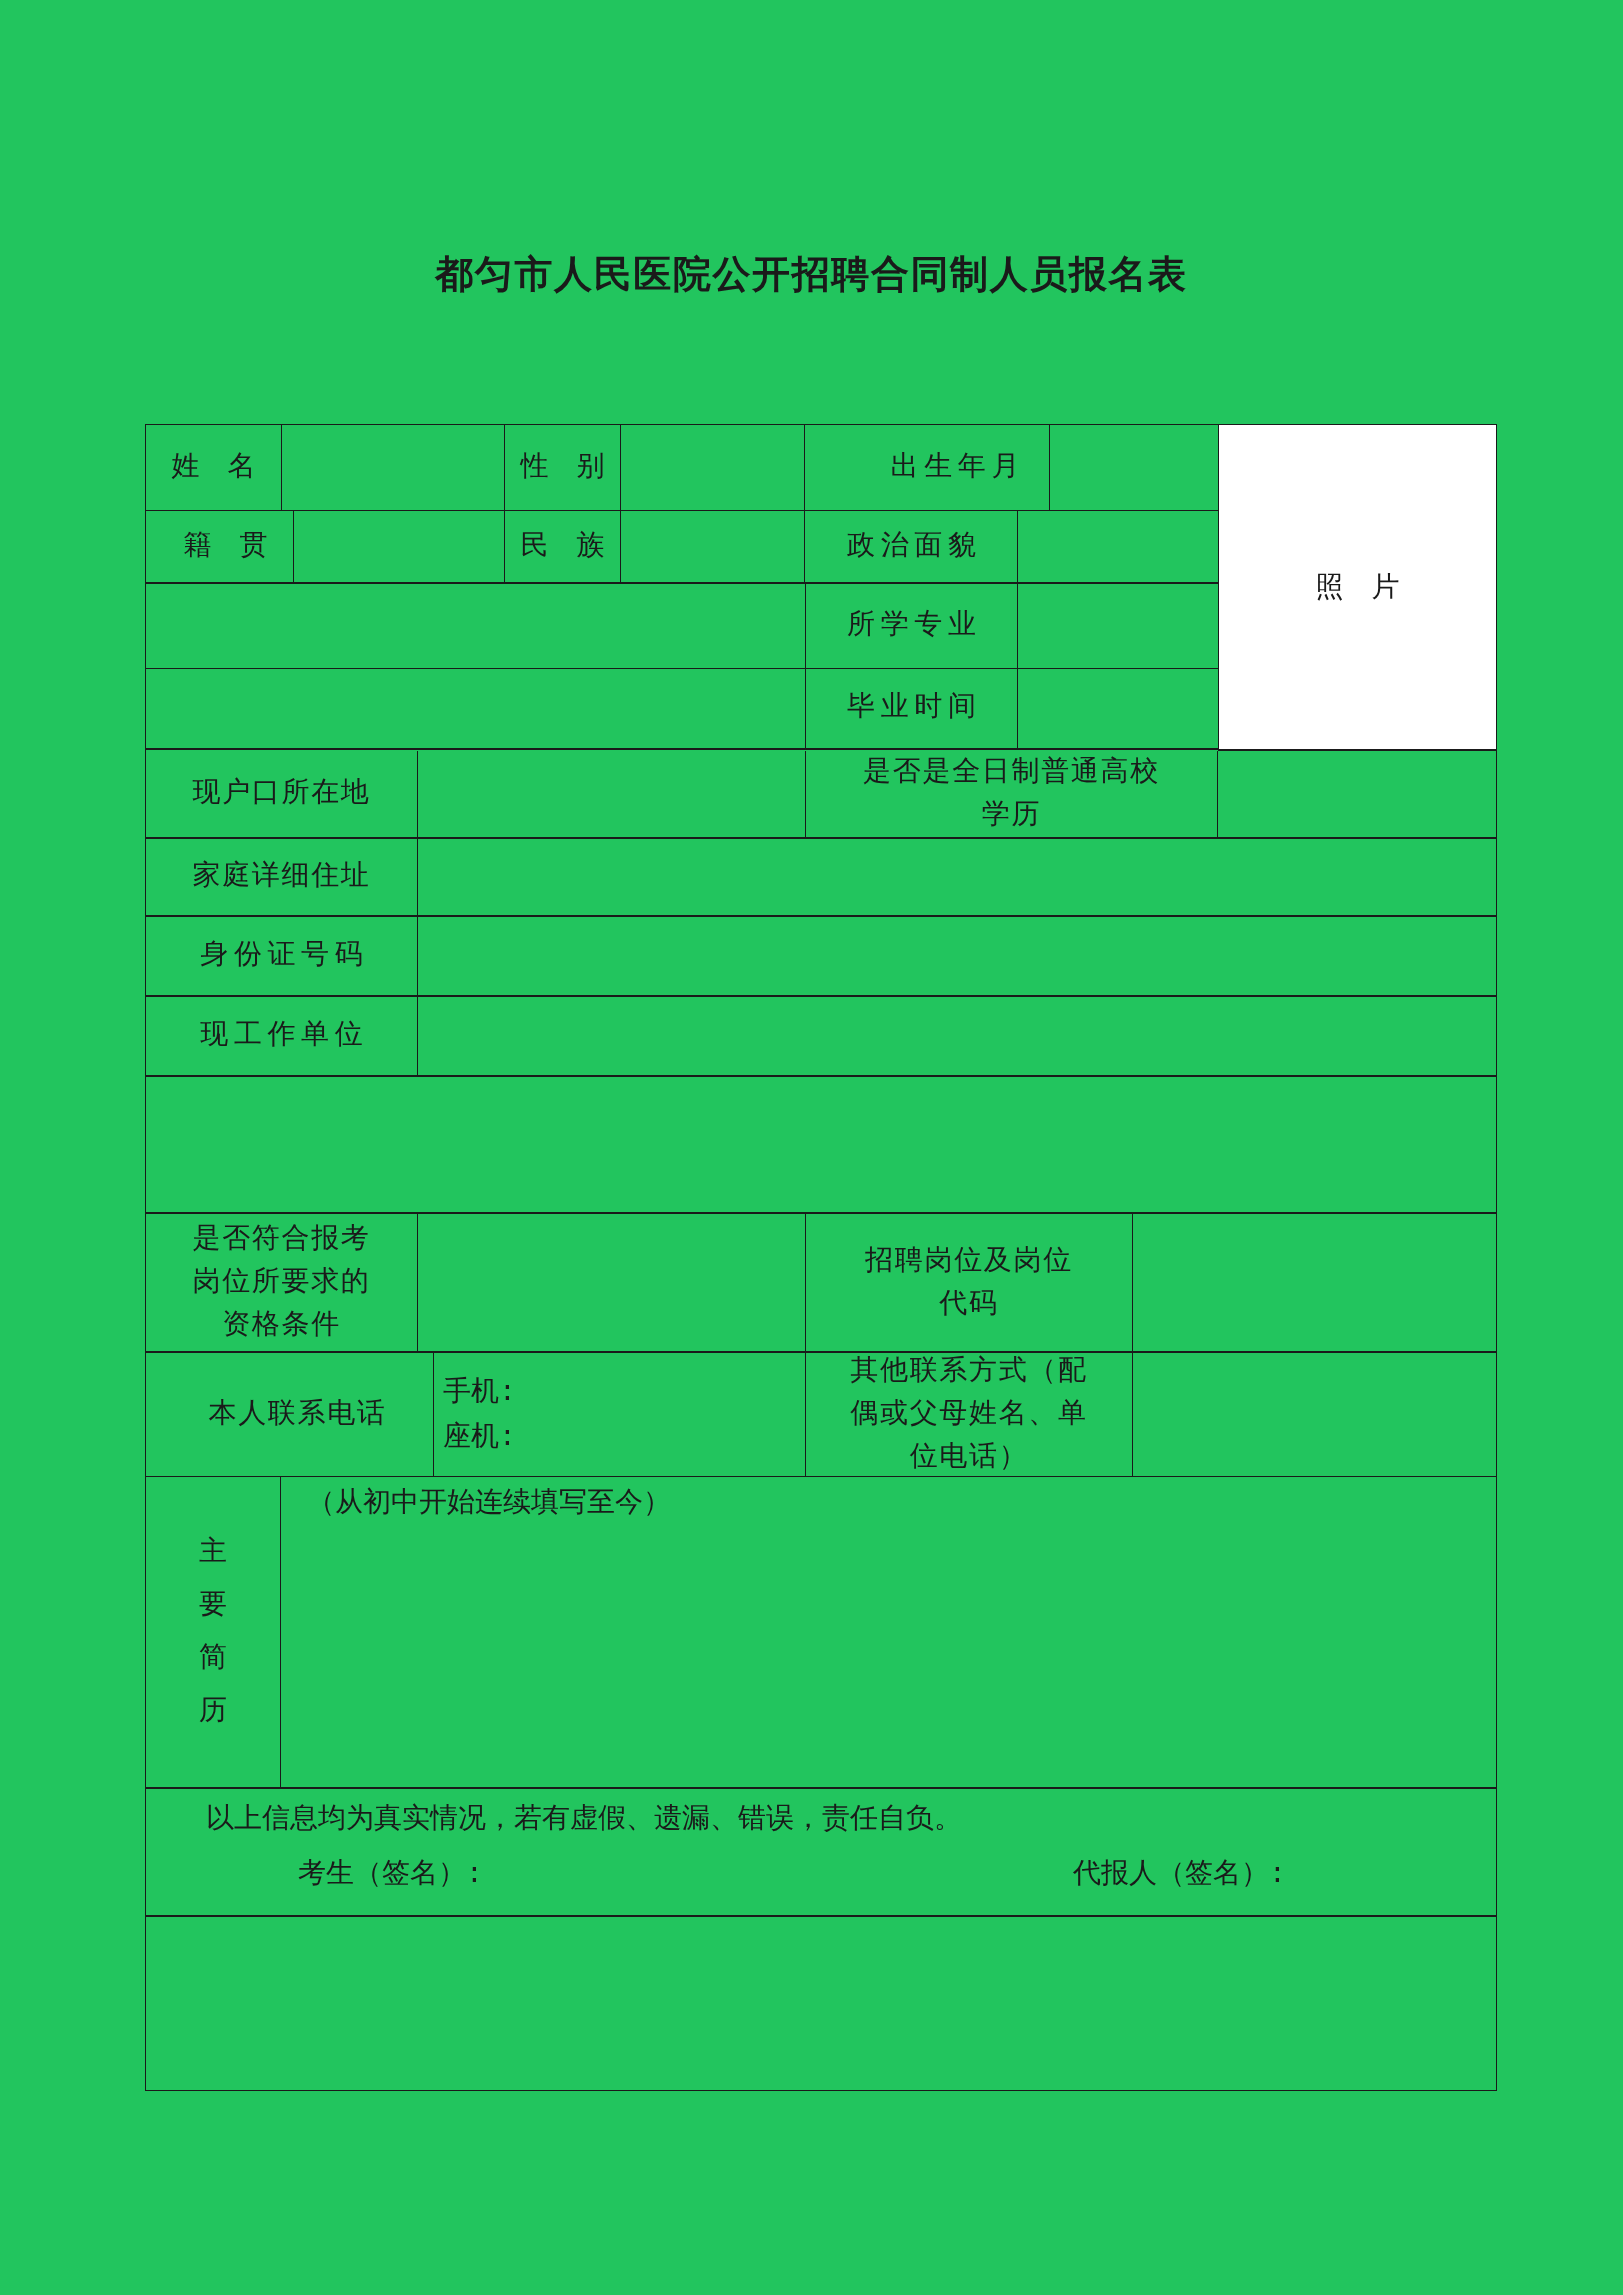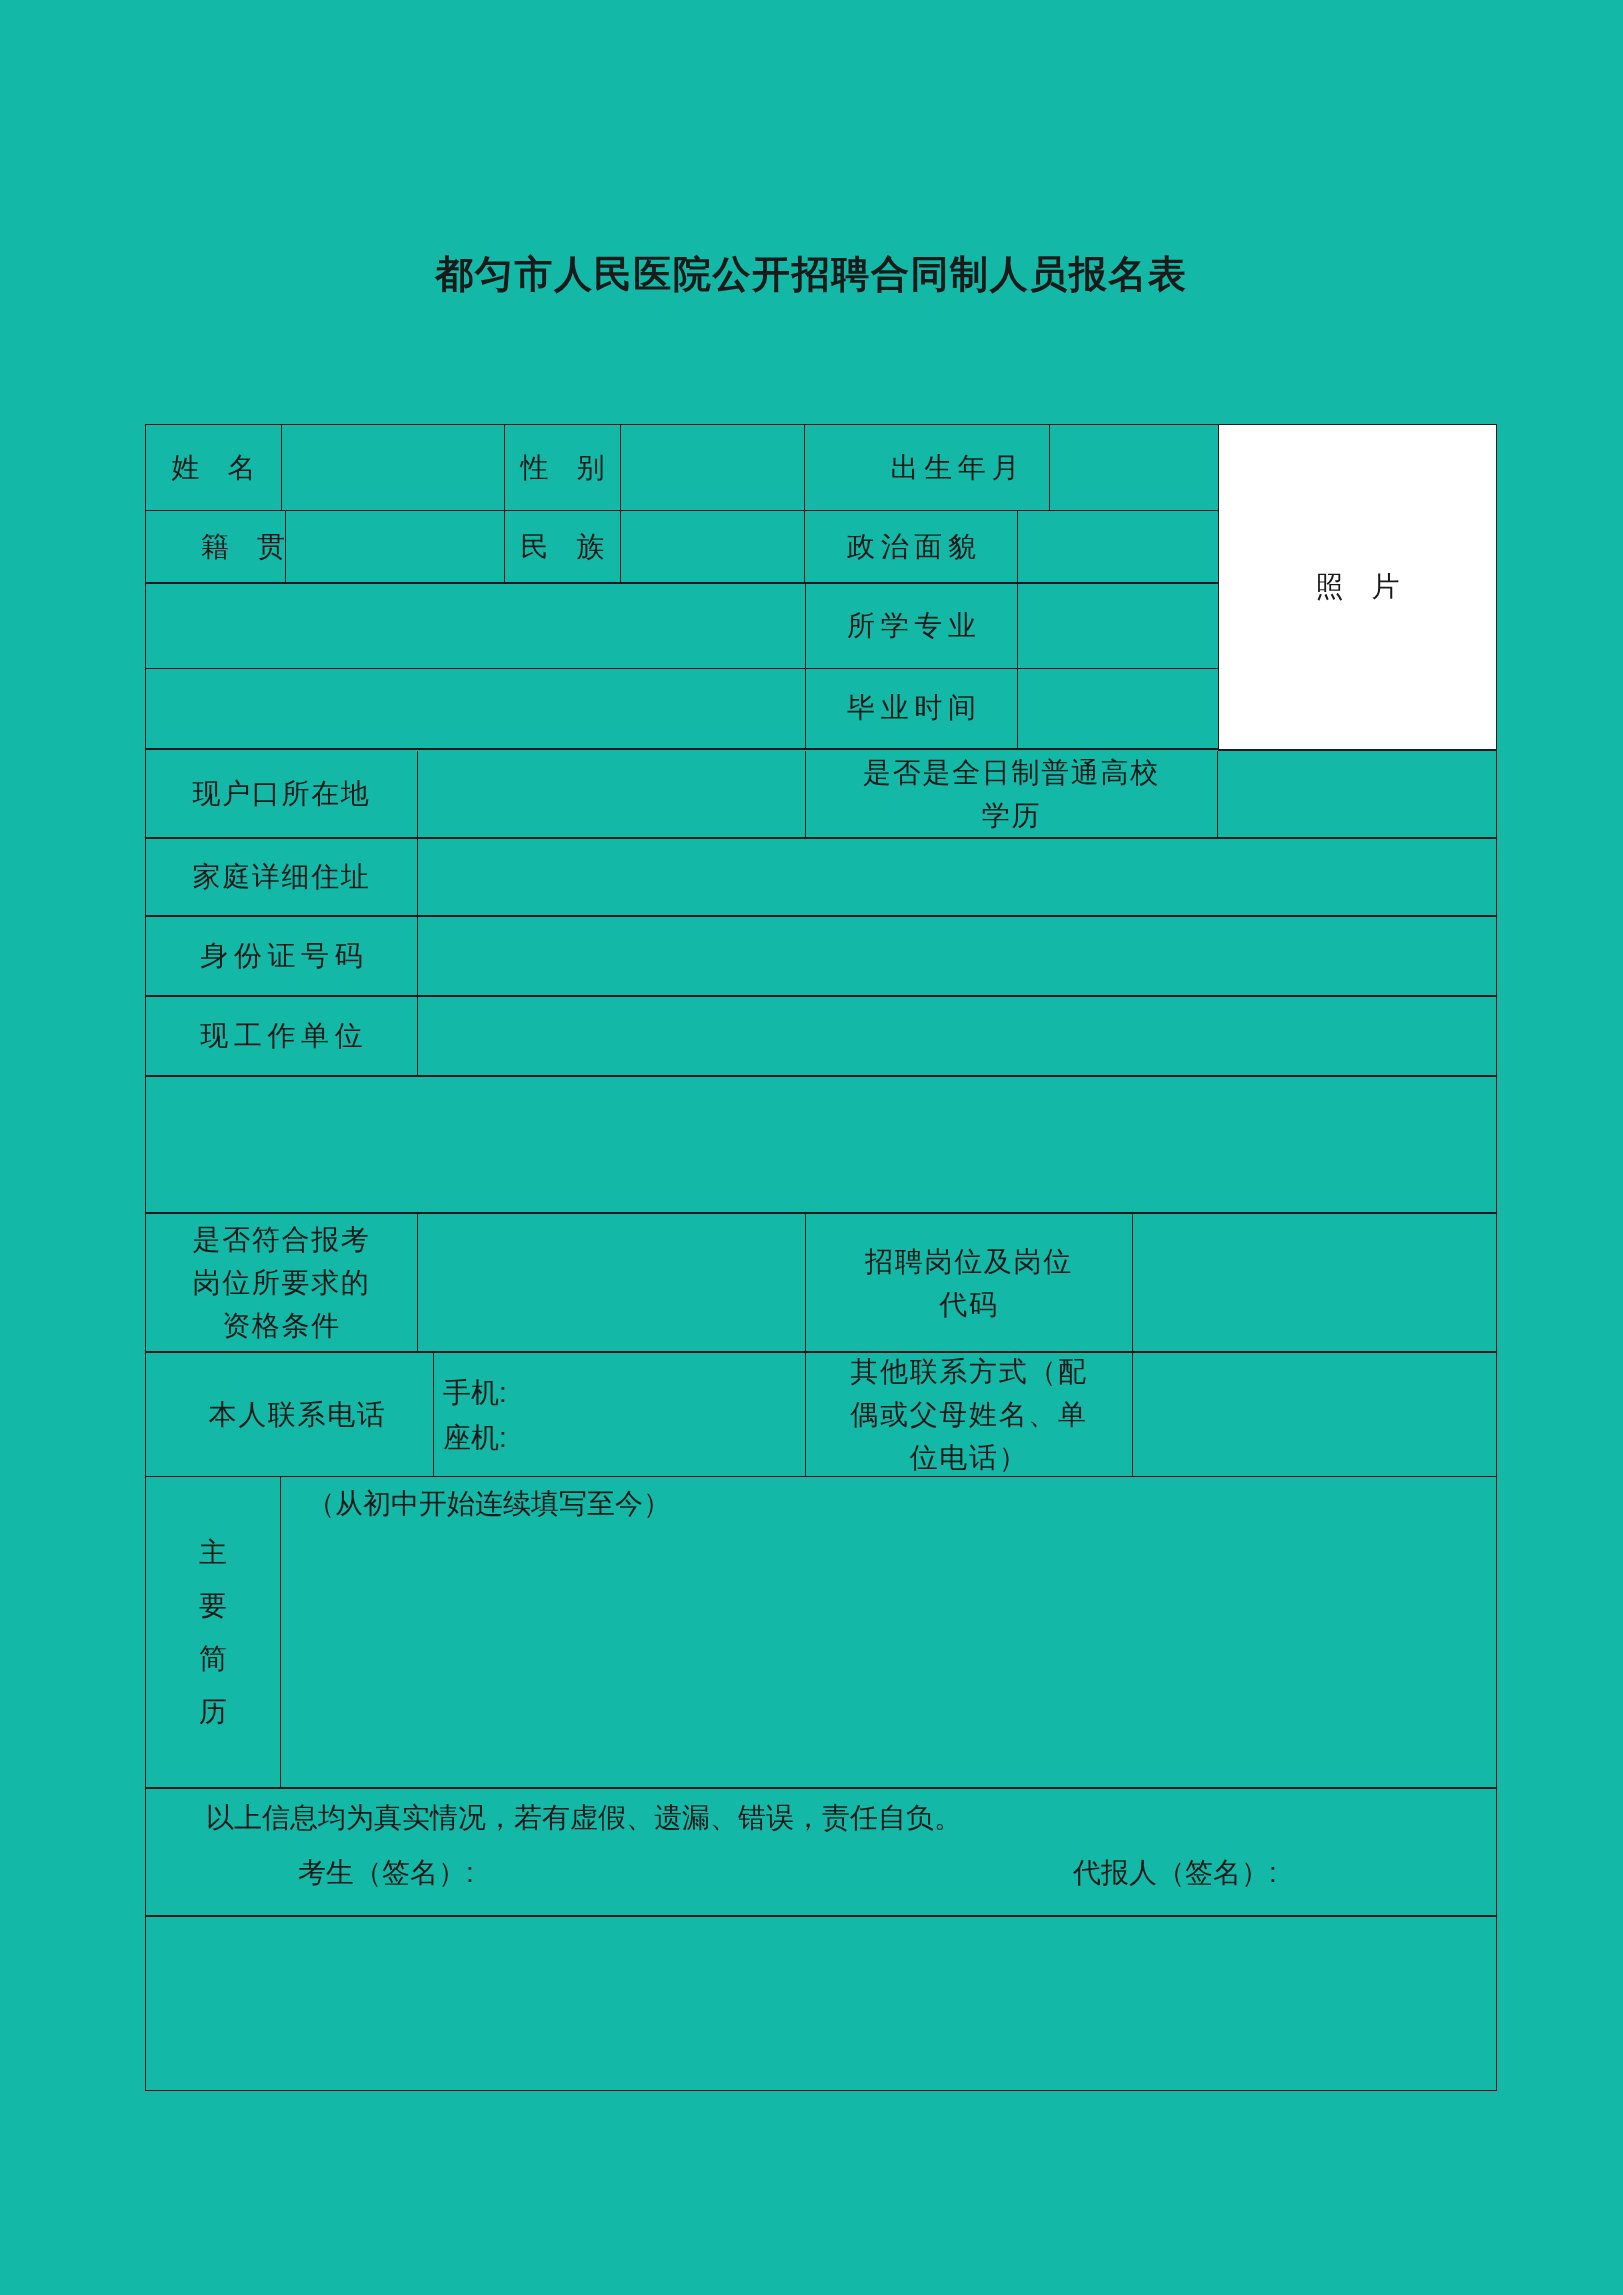--- a/index.html
+++ b/index.html
@@ -1,18 +1,18 @@
 <!DOCTYPE html>
 <html style="font-size:8.7px"><head>
 <meta charset="utf-8">
 <style>
   html,body{margin:0;padding:0;background:#e8e8e8;}
   .page{
-    position:relative;width:1623px;height:2295px;background:#14b8a6;
-    font-family:Liberation Sans, sans-serif;color:#1a1a1a;overflow:hidden;
+    position:relative;width:1623px;height:2295px;background:#22c55e;
+    font-family:Liberation Mono, monospace;color:#1a1a1a;overflow:hidden;
   }
   .title{
     position:absolute;left:0;top:249px;width:100%;text-align:center;
     font-size:38px;font-weight:bold;letter-spacing:1.6px;
   }
   .tbl{
     position:absolute;left:145px;top:424px;width:1350px;height:1665px;
     border:1.6px solid #1a1a1a;box-sizing:content-box;
   }
   .row{
@@ -61,21 +61,21 @@
           <span>性　别</span>
         </div>
       <div class="cell" style="left:474px;width:185px;"></div>
       <div class="cell" style="left:683px;width:221px;padding-left:32px;">
           <span class="ls">出生年月</span>
         </div>
       <div class="cell nbr" style="left:872px;width:201px;"></div>
     </div>
 
     <div class="row thick" style="top:86px;height:73px;">
-      <div class="cell" style="left:4px;width:136px;align-items:flex-end;">
+      <div class="cell" style="left:12px;width:136px;">
           <span>籍　贯</span>
         </div>
       <div class="cell" style="left:136px;width:223px;"></div>
       <div class="cell" style="left:359px;width:116px;">
           <span>民　族</span>
         </div>
       <div class="cell" style="left:474px;width:185px;"></div>
       <div class="cell" style="left:660px;width:212px;">
           <span class="ls">政治面貌</span>
         </div>

